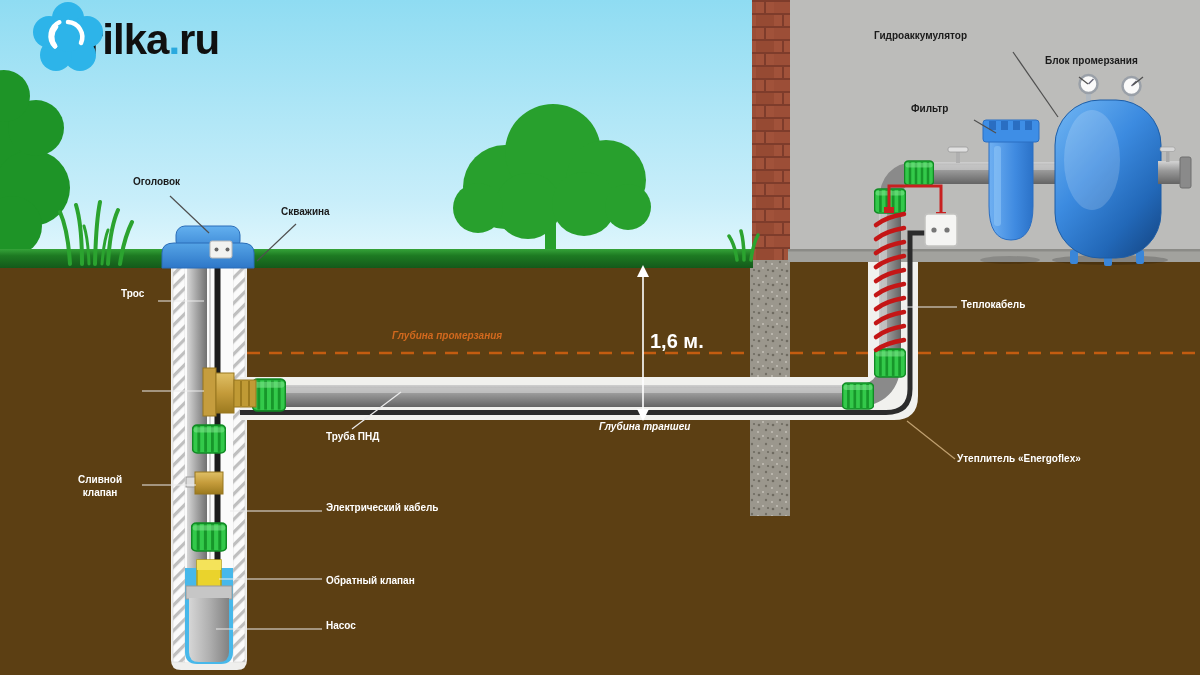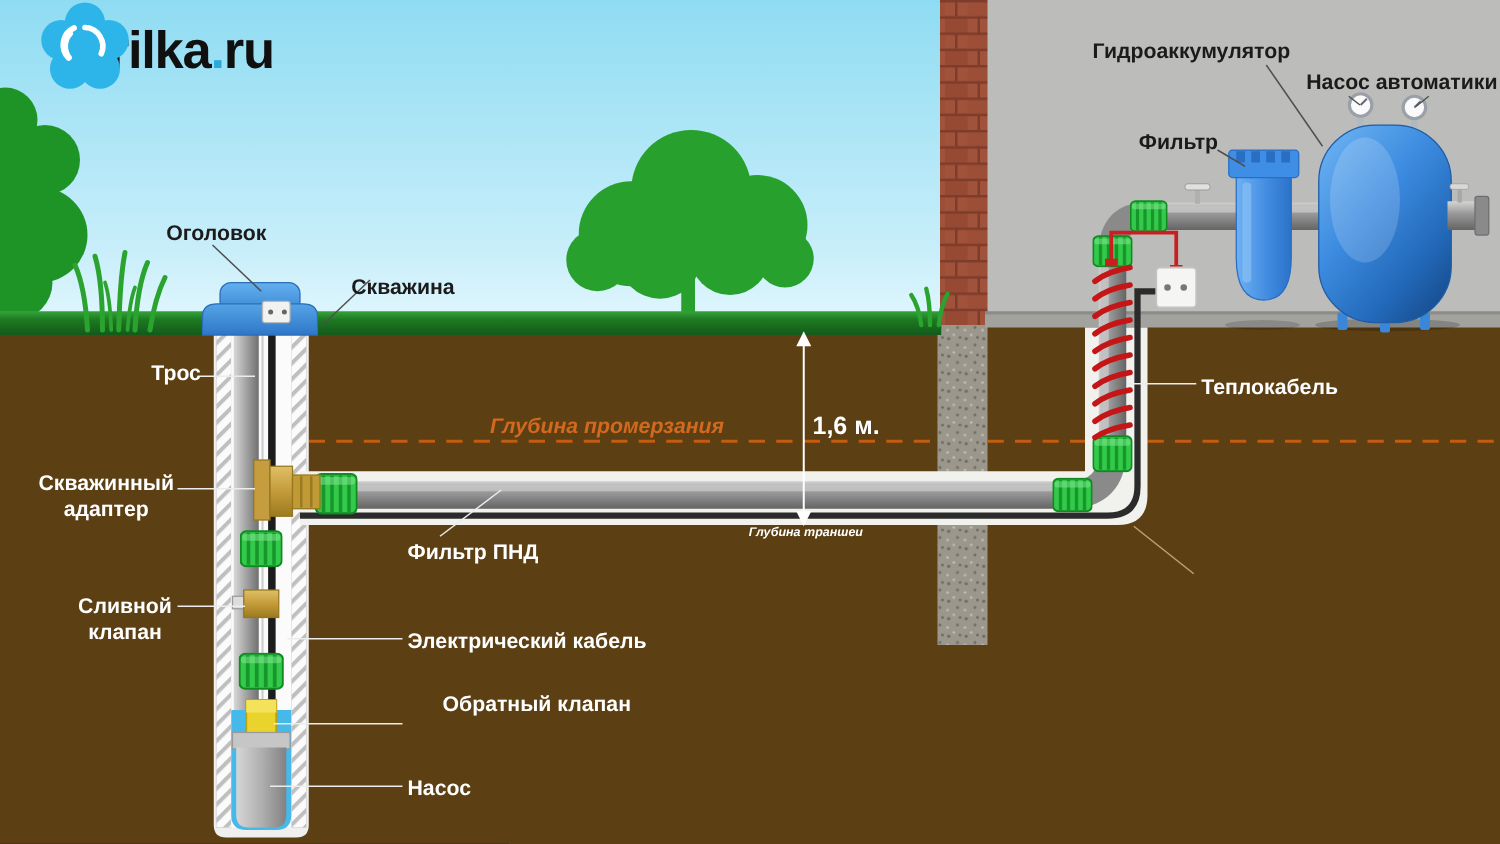--- a/index.html
+++ b/index.html
@@ -1,19 +1,19 @@
 <!DOCTYPE html>
 <html><head>
 <meta charset="utf-8">
 <style>
   html,body{margin:0;padding:0;background:#222;}
   #stage{position:relative;width:1200px;height:675px;overflow:hidden;
          font-family:"Liberation Sans","DejaVu Sans",sans-serif;background:#5c3f13;}
   #stage svg{position:absolute;left:0;top:0;}
-  .lbl{position:absolute;font-size:17px;font-weight:bold;line-height:1.25;white-space:pre-line;}
+  .lbl{position:absolute;font-size:10px;font-weight:bold;line-height:1.25;white-space:pre-line;}
   .lbl-dark{color:#1b1b1b;}
   .lbl-light{color:#ffffff;}
   .lbl-orange{color:#d2691e;font-style:italic;}
   .lbl-italic{font-style:italic;}
   .lbl-center{text-align:center;}
   #logo{position:absolute;left:30px;top:0;height:80px;display:flex;align-items:center;}
   #logo-text{font-size:42px;font-weight:bold;letter-spacing:-1px;color:#101010;margin-left:10px;}
   #logo-text .dot{color:#2aa9de;}
 </style>
 </head>
@@ -334,31 +334,30 @@
     <g stroke="#ffffff" stroke-width="4.5" fill="none" stroke-linecap="round">
       <path d="M38,22 A15,15 0 0 1 51,43"></path>
       <path d="M24.9,46.5 A15,15 0 0 1 29.3,22.3"></path>
       <path d="M51.1,45.5 A15,15 0 0 1 33.7,53.7" transform="rotate(118 38 38)"></path>
     </g>
   </svg>
   <div id="logo-text"><span>byrilka</span><span class="dot">.</span><span>ru</span></div>
 </div>
 
 <div class="lbl lbl-dark" style="left:133px;top:176px;">Оголовок</div>
-<div class="lbl lbl-dark" style="left:281px;top:219px;">Скважина</div>
+<div class="lbl lbl-dark" style="left:281px;top:206px;">Скважина</div>
 <div class="lbl lbl-light" style="left:121px;top:288px;">Трос</div>
-<div class="lbl lbl-light lbl-center" style="left:30px;top:376px;width:110px;">Скважинный
-адаптер</div>
 <div class="lbl lbl-light lbl-center" style="left:58px;top:474px;width:84px;">Сливной
 клапан</div>
-<div class="lbl lbl-light" style="left:326px;top:431px;">Фильтр ПНД</div>
+<div class="lbl lbl-light" style="left:326px;top:431px;">Труба ПНД</div>
 <div class="lbl lbl-light" style="left:326px;top:502px;text-align:right;">Электрический кабель</div>
-<div class="lbl lbl-light" style="left:326px;top:553px;margin-left:28px;">Обратный клапан</div>
+<div class="lbl lbl-light" style="left:326px;top:575px;">Обратный клапан</div>
 <div class="lbl lbl-light" style="left:326px;top:620px;">Насос</div>
 <div class="lbl lbl-orange" style="left:392px;top:330px;text-align:right;">Глубина промерзания</div>
 <div class="lbl lbl-light" style="left:650px;top:329px;font-size:20px;">1,6 м.</div>
 <div class="lbl lbl-light lbl-italic" style="left:599px;top:421px;font-size:10px;">Глубина траншеи</div>
 <div class="lbl lbl-light" style="left:961px;top:299px;">Теплокабель</div>
+<div class="lbl lbl-light" style="left:957px;top:453px;">Утеплитель «Energoflex»</div>
 <div class="lbl lbl-dark" style="left:874px;top:30px;">Гидроаккумулятор</div>
-<div class="lbl lbl-dark" style="left:1045px;top:55px;">Насос автоматики</div>
+<div class="lbl lbl-dark" style="left:1045px;top:55px;">Блок промерзания</div>
 <div class="lbl lbl-dark" style="left:911px;top:103px;">Фильтр</div>
 
 </div>
 
 </body></html>

